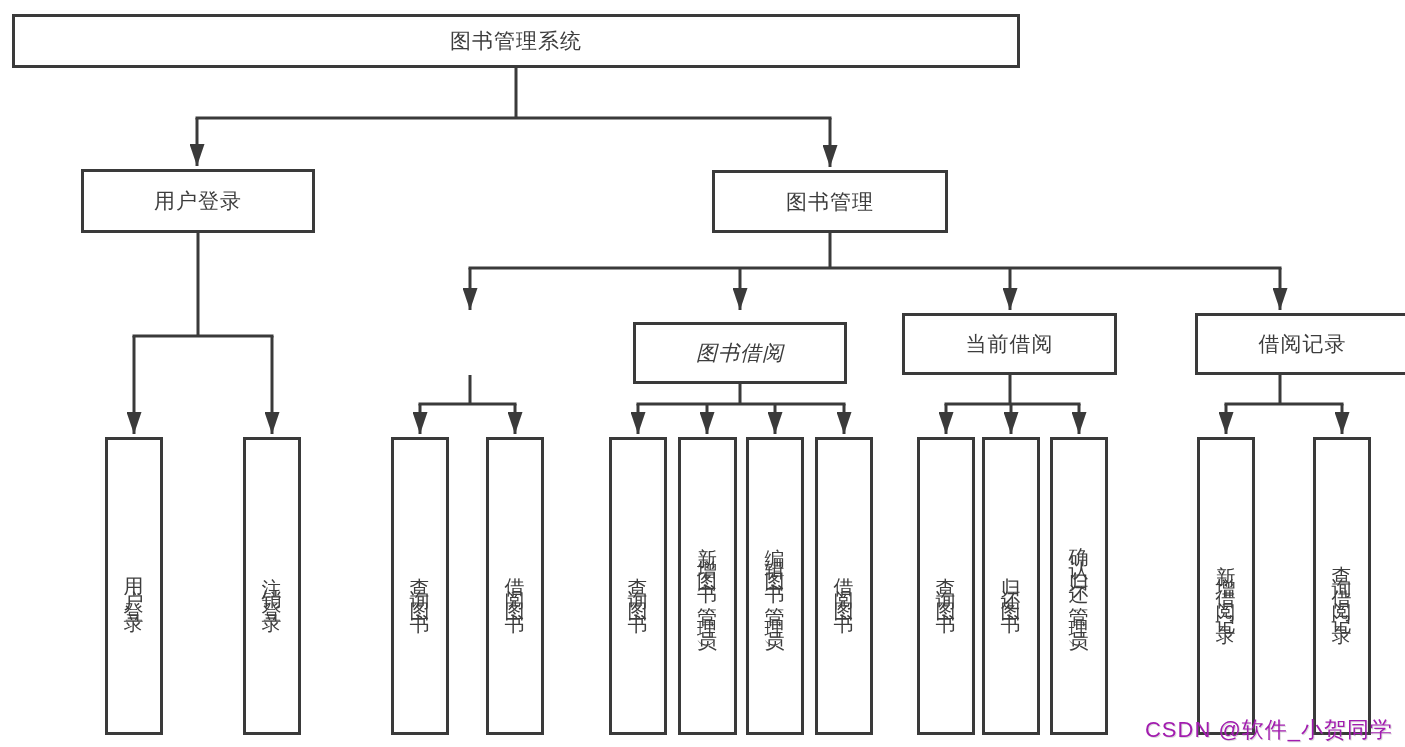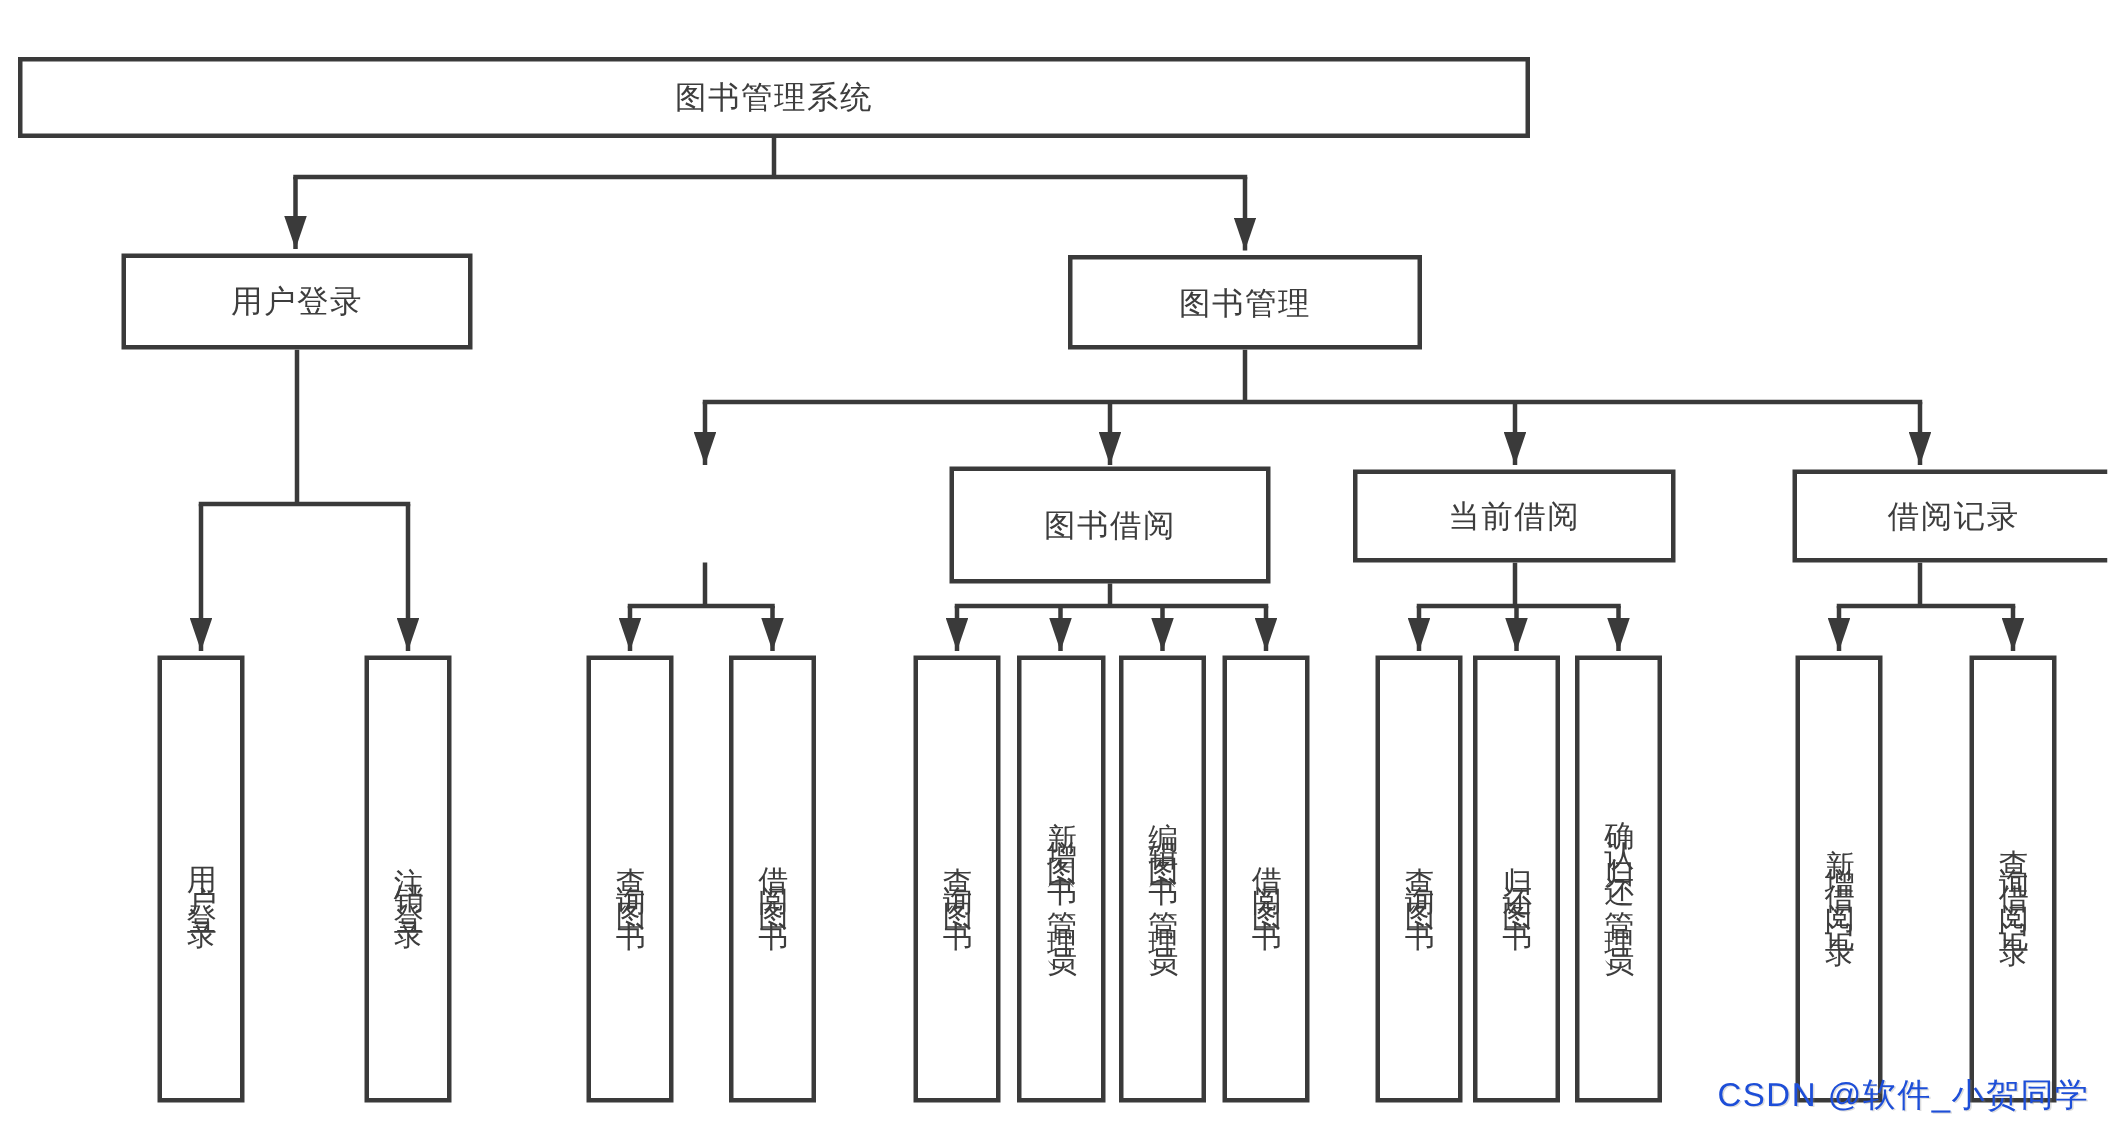--- a/index.html
+++ b/index.html
@@ -37,27 +37,27 @@
   .node.h { font-size: 21px; letter-spacing: 1px; }
   .node.v {
     font-size: 20px;
   }
   .node.v .vtext {
     writing-mode: vertical-rl;
     letter-spacing: 12px;
     line-height: 1;
     white-space: nowrap;
   }
-  .root-box { font-size: 21px; margin-top: 24px; }
+  .root-box { font-size: 21px; }
   .watermark {
     position: absolute;
     right: 12px;
     bottom: 2px;
     font-size: 22px;
-    color: #1d4ed8;
+    color: #a21caf;
     text-shadow: 1px 1px 0 rgba(140,140,140,0.30);
     letter-spacing: 1px;
     white-space: nowrap;
   }
 </style>
 </head>
 <body>
 
 <div class="canvas">
 
@@ -108,21 +108,21 @@
     <span>图书管理系统</span>
   </div>
 
   <div class="node h" style="left:81px; top:169px; width:234px; height:64px;">
     <span>用户登录</span>
   </div>
   <div class="node h" style="left:712px; top:170px; width:236px; height:63px;">
     <span>图书管理</span>
   </div>
 
-  <div class="node h" style="left:633px; top:311px; width:214px; height:78px;">
+  <div class="node h" style="left:633px; top:322px; width:214px; height:62px;font-style:italic;">
     <span>图书借阅</span>
   </div>
   <div class="node h" style="left:902px; top:313px; width:215px; height:62px;">
     <span>当前借阅</span>
   </div>
   <div class="node h" style="left:1172px; top:313px; width:215px; height:62px;margin-left:23px;">
     <span>借阅记录</span>
   </div>
 
   <div class="node v" style="left:105px; top:437px; width:58px; height:298px;">

